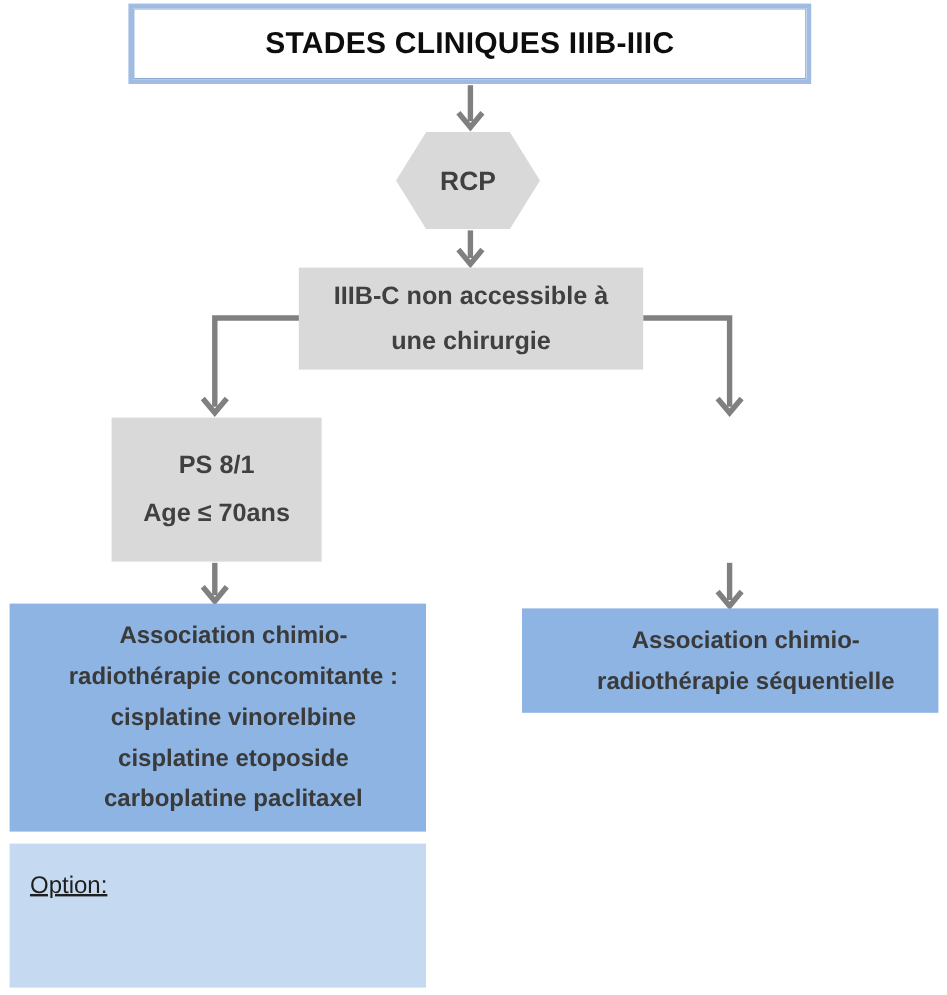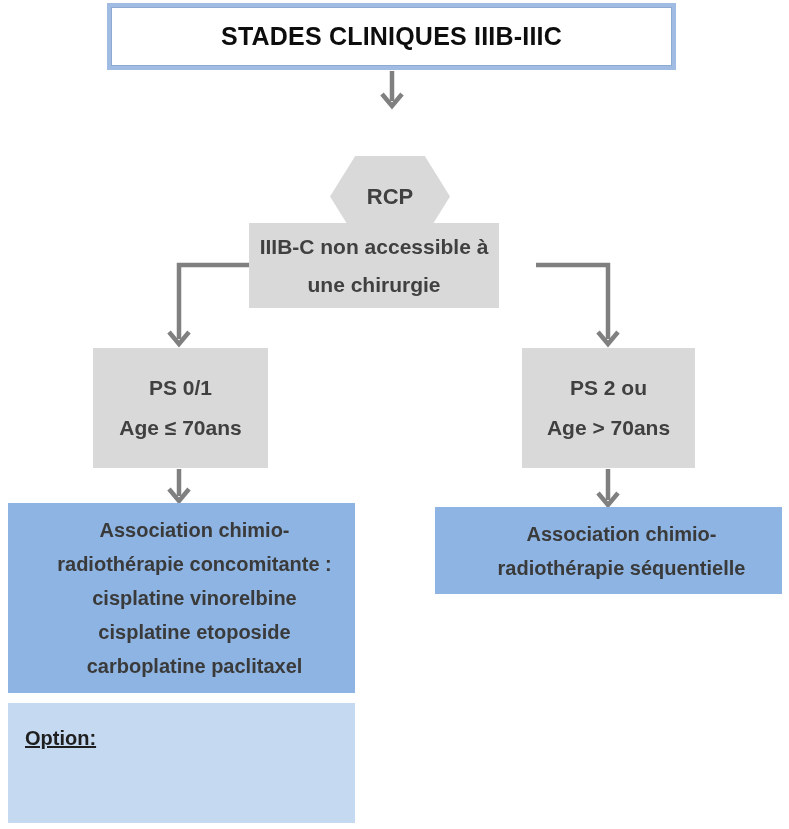--- a/index.html
+++ b/index.html
@@ -43,30 +43,29 @@
     letter-spacing: 0.2px;
   }
   .hexagon {
     left: 330px; top: 110px;
     width: 120px; height: 81px;
     background: #D9D9D9;
     clip-path: polygon(0% 50%, 21% 0%, 79% 0%, 100% 50%, 79% 100%, 21% 100%);
     font-size: 22px;
     font-weight: bold;
     color: #404040;
-    margin-top: 46px;
   }
   .gray-box {
     background: #D9D9D9;
     color: #404040;
     font-weight: bold;
   }
   .eligibility-box {
     left: 249px; top: 223px;
-    width: 250px; height: 85px;
+    width: 287px; height: 85px;
     font-size: 21px;
     line-height: 38px;
   }
   .ps-box {
     font-size: 21px;
     line-height: 40px;
   }
   .ps-left  { left: 93px;  top: 348px; width: 175px; height: 120px; }
   .ps-right { left: 522px; top: 348px; width: 173px; height: 120px; }
 
@@ -86,21 +85,21 @@
     width: 347px; height: 120px;
     background: #C5D9F1;
     color: #1f1f1f;
     display: block;
     text-align: left;
     padding: 20px 20px 0 17px;
     font-size: 20px;
     line-height: 30px;
   }
   .option-title {
-    font-weight: bold;
+    font-weight: normal;
     text-decoration: underline;
   }
   .option-body { font-weight: normal; }
 </style>
 </head>
 <body>
 
 <div class="stage">
 
   <svg class="connectors" viewBox="0 0 789 829" xmlns="http://www.w3.org/2000/svg">
@@ -145,28 +144,24 @@
   <div class="node hexagon">
     <span>RCP</span>
   </div>
 
   <div class="node gray-box eligibility-box">
     <span class="lines">IIIB-C non accessible à
 une chirurgie</span>
   </div>
 
   <div class="node gray-box ps-box ps-left">
-    <span class="lines">PS 0/1
+    <span class="lines">PS 8/1
 Age ≤ 70ans</span>
   </div>
 
-  <div class="node gray-box ps-box ps-right">
-    <span class="lines">PS 2 ou
-Age &gt; 70ans</span>
-  </div>
 
   <div class="node blue-box treatment-left">
     <span class="lines">Association chimio-
 radiothérapie concomitante :
 cisplatine vinorelbine
 cisplatine etoposide
 carboplatine paclitaxel</span>
   </div>
 
   <div class="node blue-box treatment-right">

